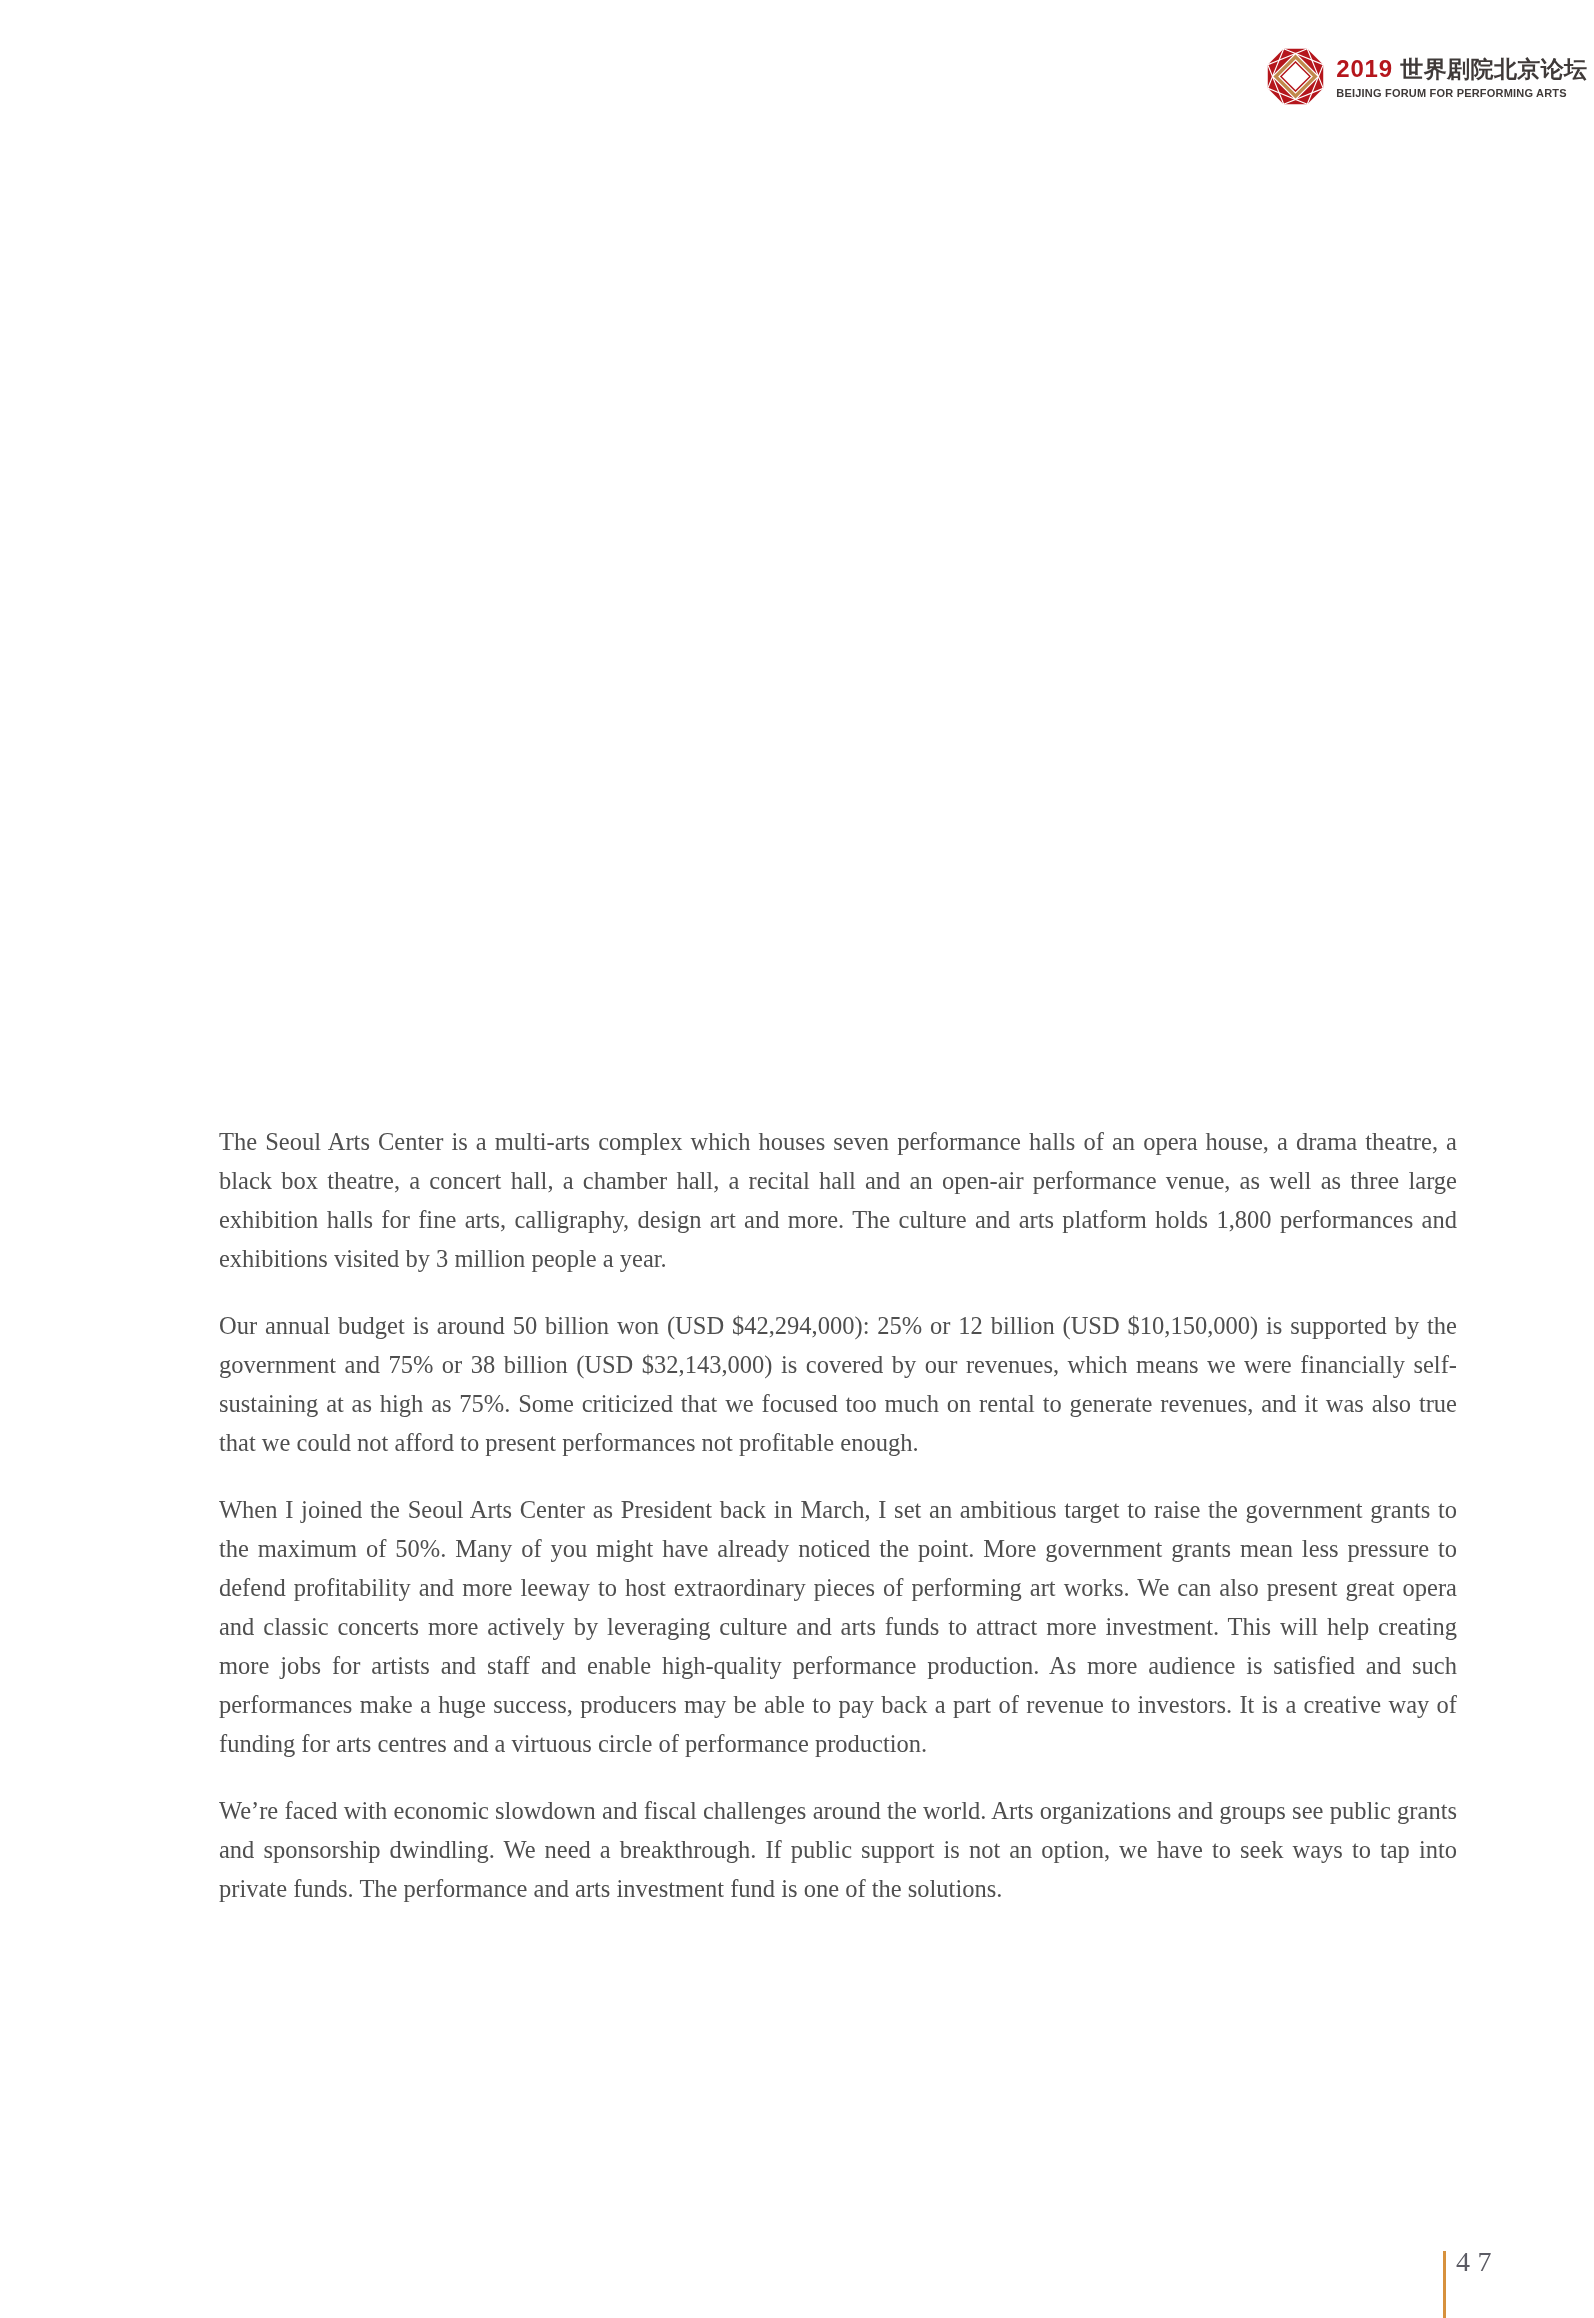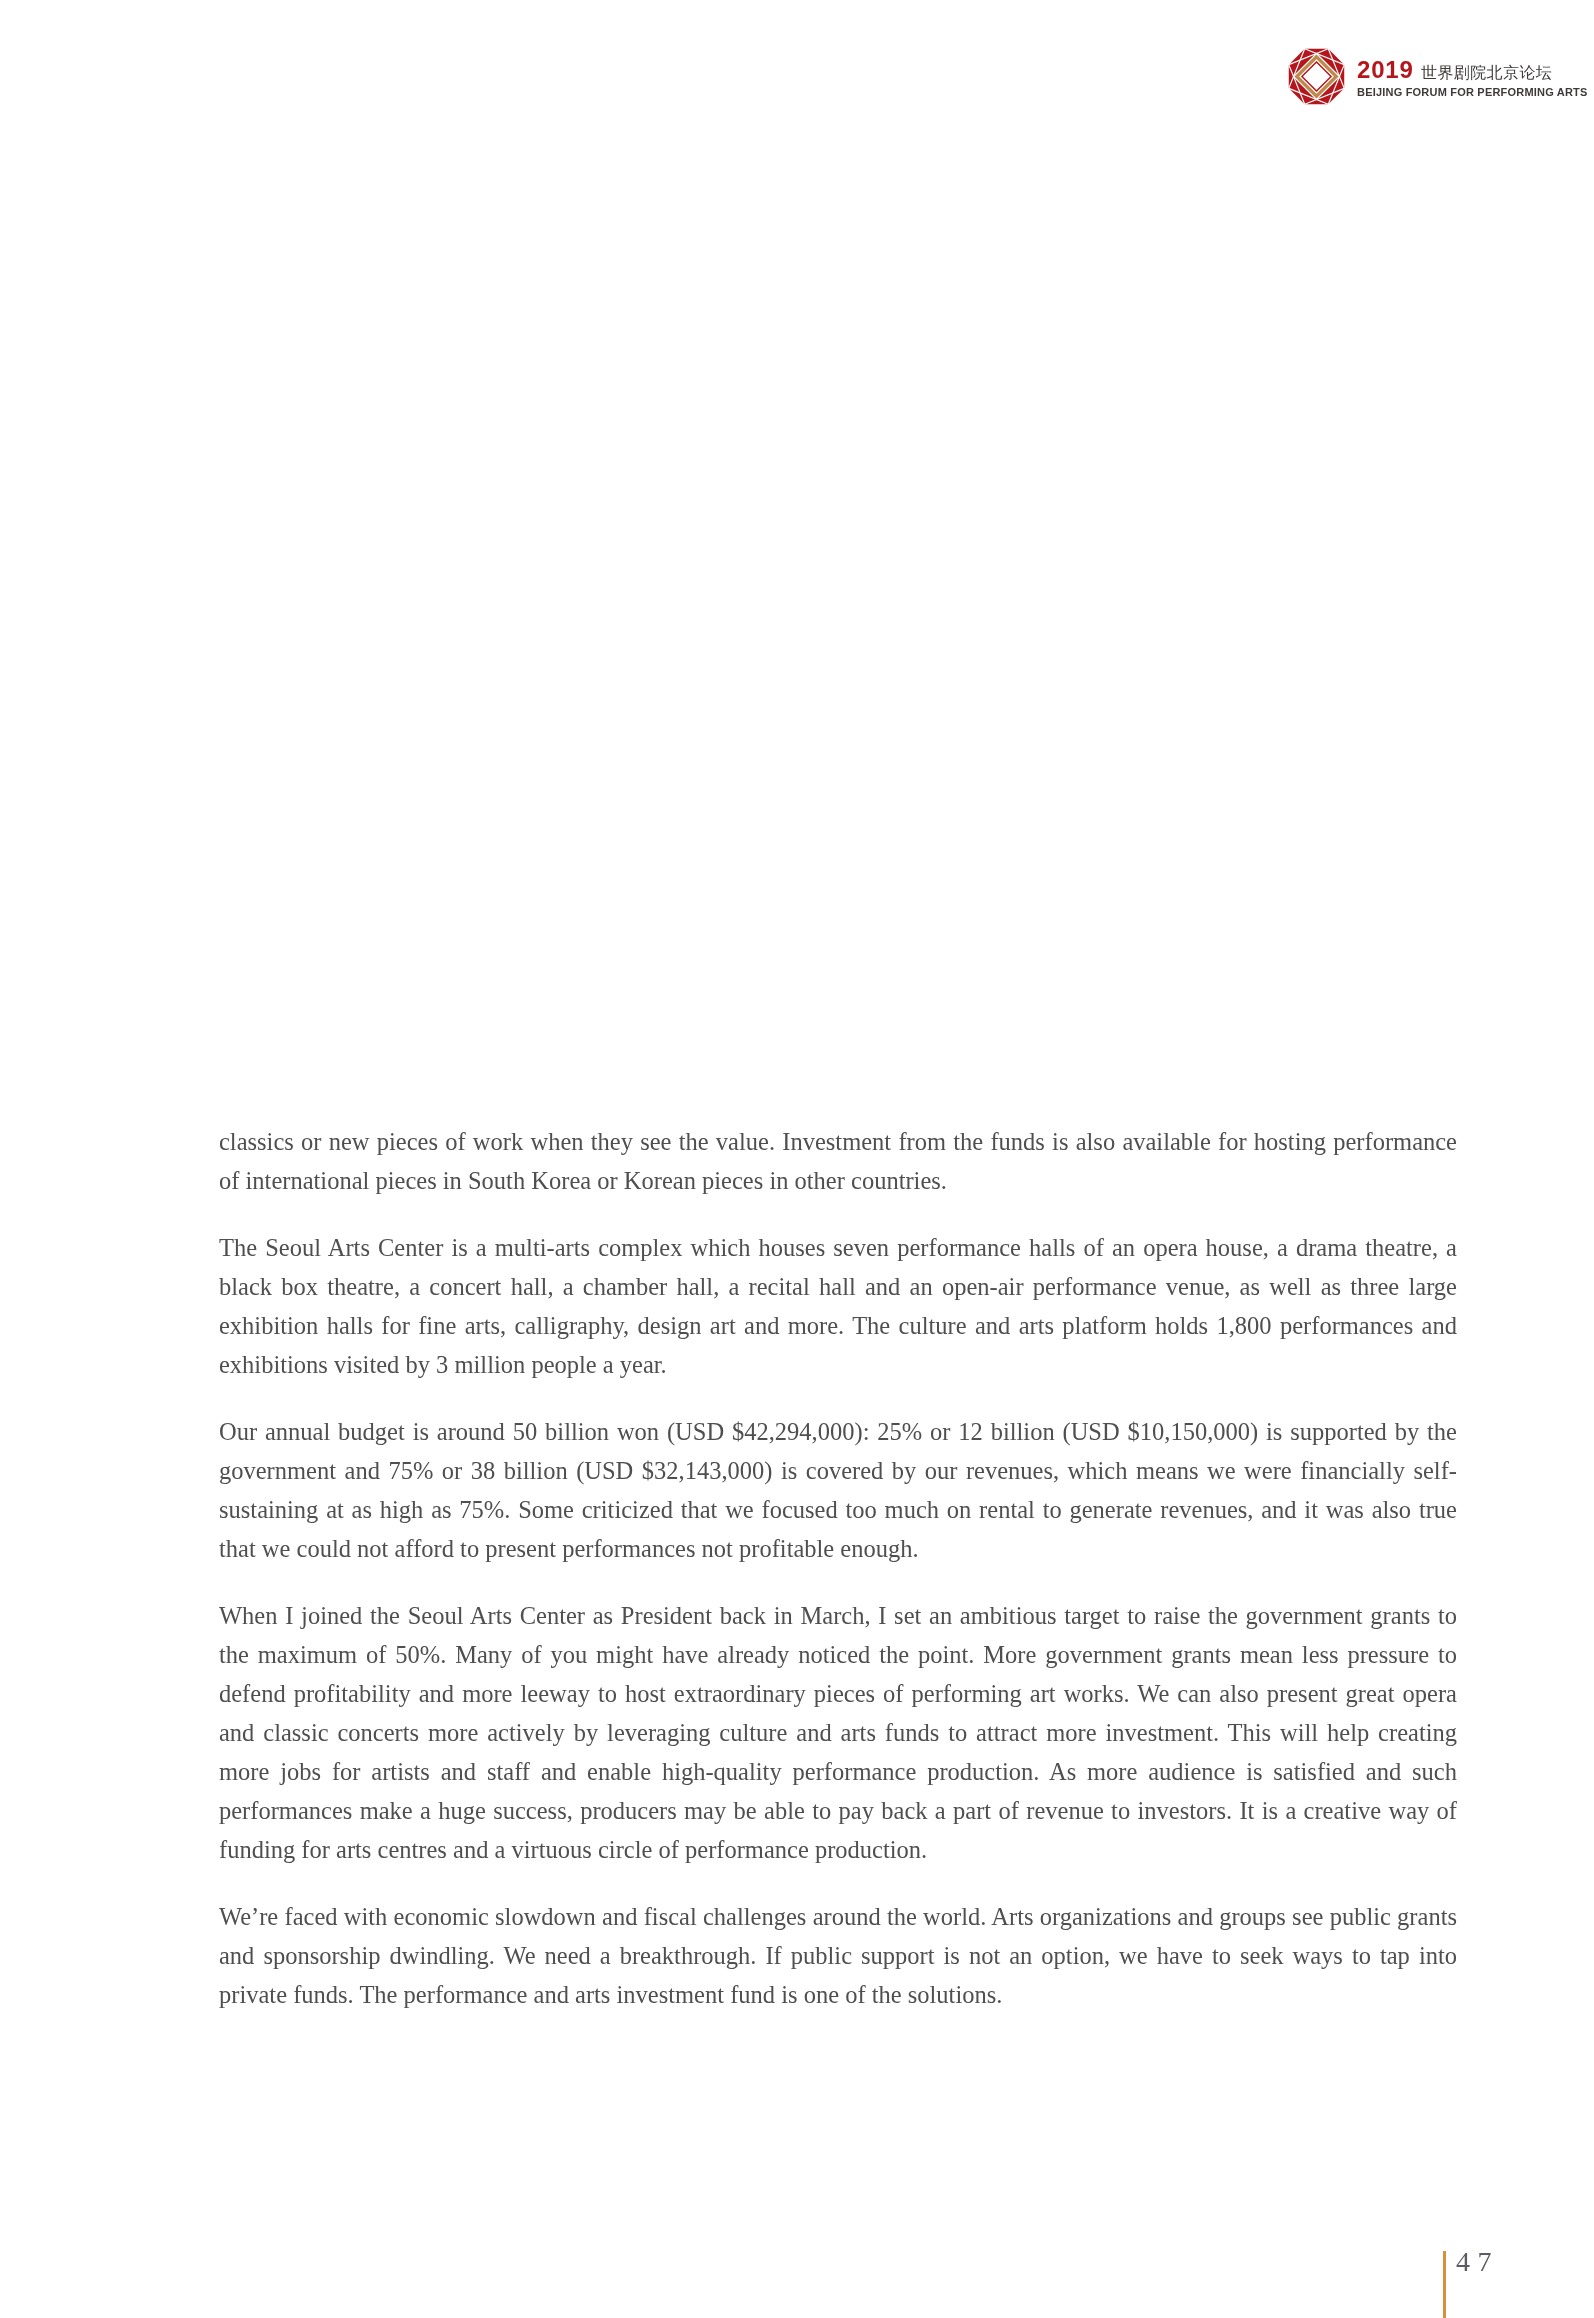--- a/index.html
+++ b/index.html
@@ -25,21 +25,21 @@
     display: flex; align-items: baseline; gap: 7.4px;
     white-space: nowrap;
     font-family: "Liberation Sans", sans-serif;
   }
   .logo-year {
     font-size: 24px; font-weight: 700;
     color: var(--accent-red, #b5161c);
     letter-spacing: 0.8px;
   }
   .logo-zh {
-    font-size: 16px; font-weight: 400;
+    font-size: 23px; font-weight: 700;
     color: var(--logo-gray, #3f3a39);
     letter-spacing: 0.4px;
   }
   .logo-en {
     margin-top: 2px;
     font-family: "Liberation Sans", sans-serif;
     font-size: 11px; font-weight: 700;
     color: var(--logo-gray, #3f3a39);
     letter-spacing: 0.2px;
     white-space: nowrap;
@@ -92,21 +92,20 @@
   <div class="logo-text">
     <div class="logo-line1">
       <span class="logo-year">2019</span>
       <span class="logo-zh">世界剧院北京论坛</span>
     </div>
     <div class="logo-en">BEIJING FORUM FOR PERFORMING ARTS</div>
   </div>
 </div>
 
 <main class="text-block">
-  <p>classics or new pieces of work when they see the value. Investment from the funds is also available for hosting performance of international pieces in South Korea or Korean pieces in other countries.</p>
   <p>The Seoul Arts Center is a multi-arts complex which houses seven performance halls of an opera house, a drama theatre, a black box theatre, a concert hall, a chamber hall, a recital hall and an open-air performance venue, as well as three large exhibition halls for fine arts, calligraphy, design art and more. The culture and arts platform holds 1,800 performances and exhibitions visited by 3 million people a year.</p>
   <p>Our annual budget is around 50 billion won (USD $42,294,000): 25% or 12 billion (USD $10,150,000) is supported by the government and 75% or 38 billion (USD $32,143,000) is covered by our revenues, which means we were financially self-sustaining at as high as 75%. Some criticized that we focused too much on rental to generate revenues, and it was also true that we could not afford to present performances not profitable enough.</p>
   <p>When I joined the Seoul Arts Center as President back in March, I set an ambitious target to raise the government grants to the maximum of 50%. Many of you might have already noticed the point. More government grants mean less pressure to defend profitability and more leeway to host extraordinary pieces of performing art works. We can also present great opera and classic concerts more actively by leveraging culture and arts funds to attract more investment. This will help creating more jobs for artists and staff and enable high-quality performance production. As more audience is satisfied and such performances make a huge success, producers may be able to pay back a part of revenue to investors. It is a creative way of funding for arts centres and a virtuous circle of performance production.</p>
   <p>We’re faced with economic slowdown and fiscal challenges around the world. Arts organizations and groups see public grants and sponsorship dwindling. We need a breakthrough. If public support is not an option, we have to seek ways to tap into private funds. The performance and arts investment fund is one of the solutions.</p>
 </main>
 
 <div class="footer-rule"></div>
 <div class="page-number">47</div>
 
 

